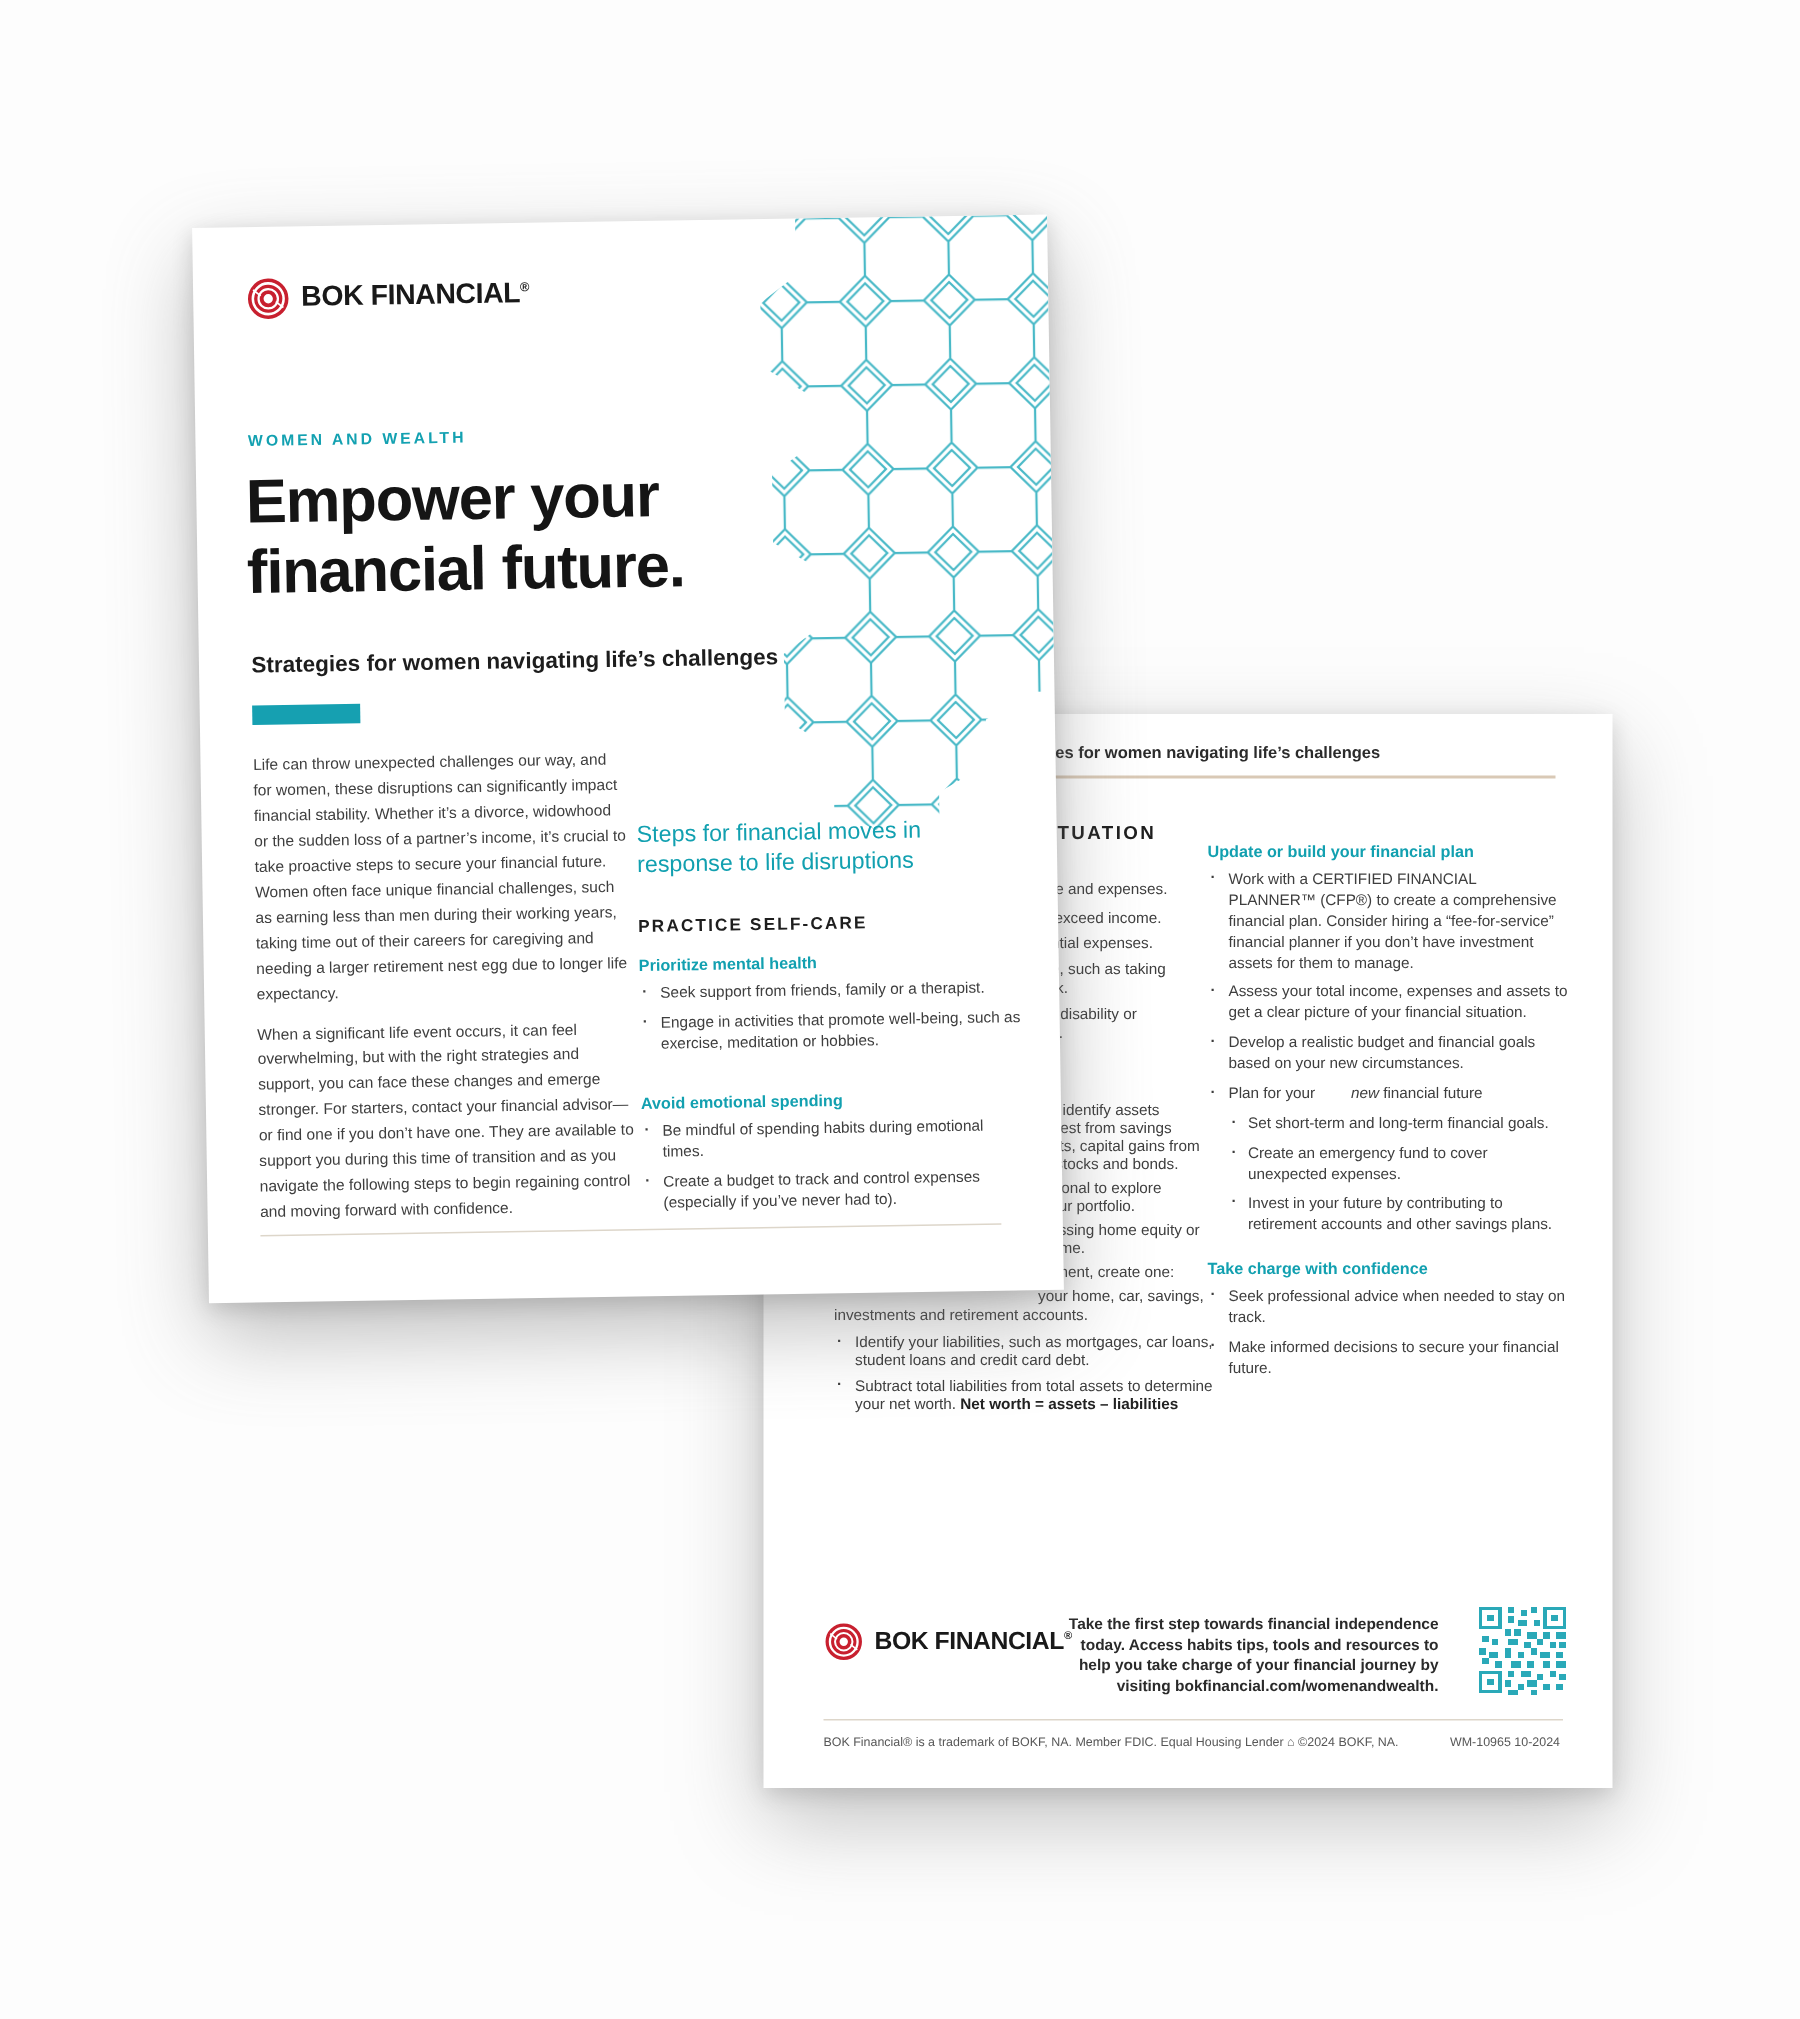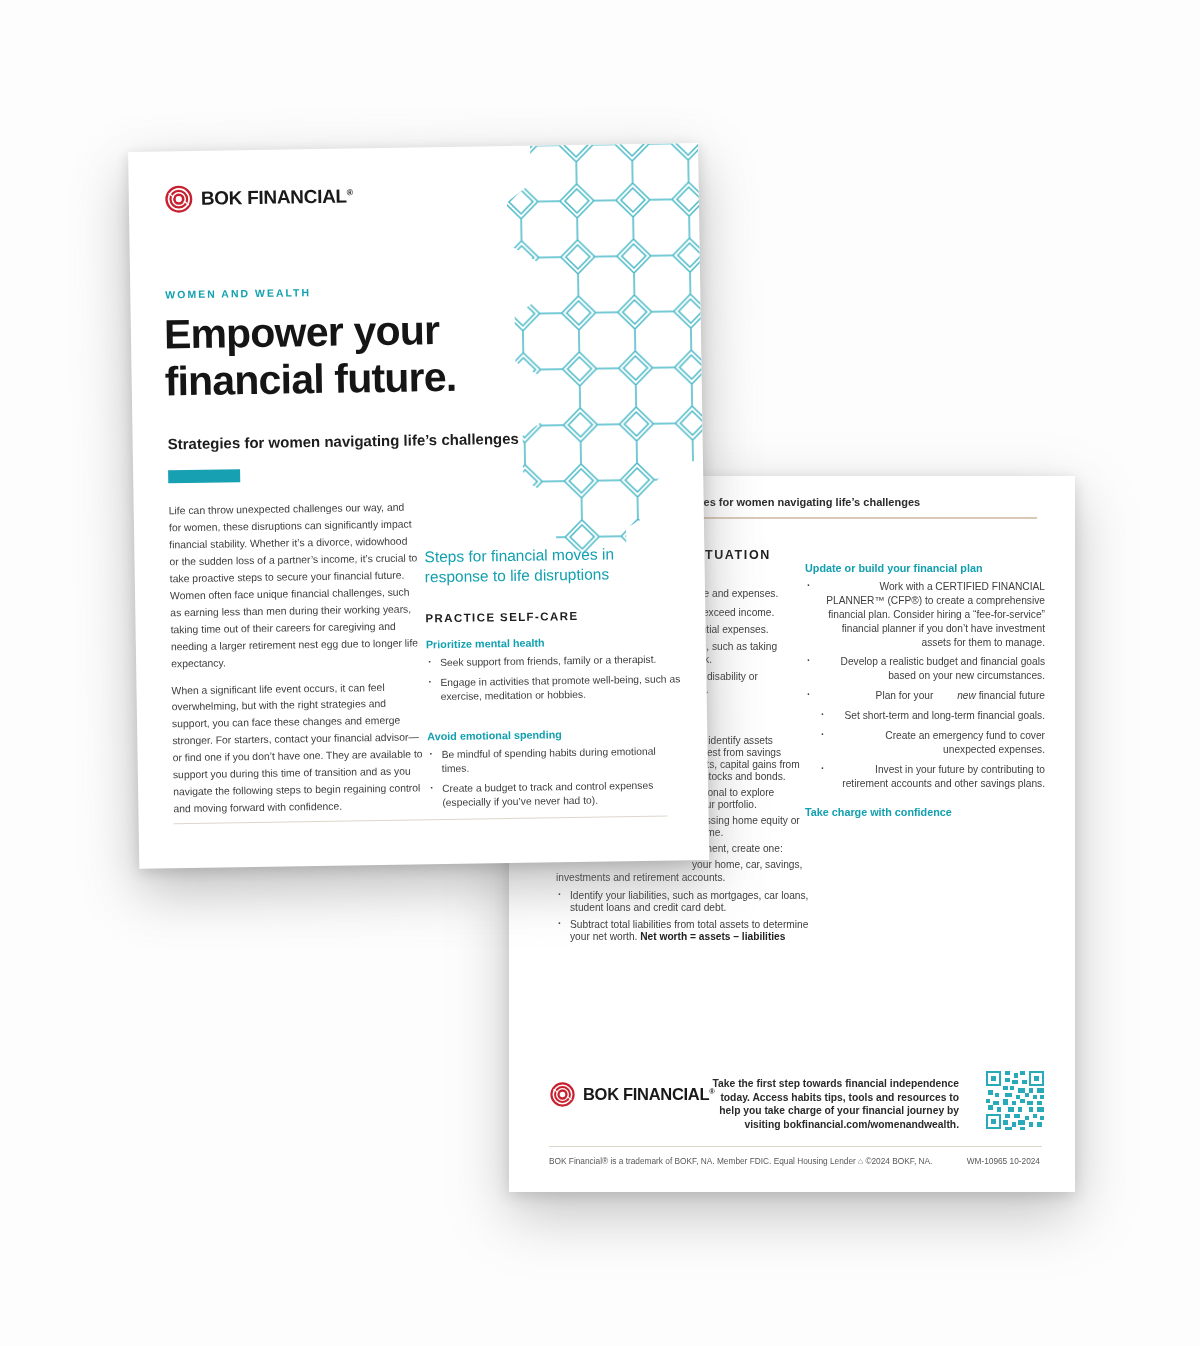--- a/index.html
+++ b/index.html
@@ -54,21 +54,21 @@
   
   .p2-header{font-size:11px;font-weight:bold;color:#2b2b2b;white-space:nowrap;}
   .p2-rule{position:absolute;height:2px;background:#d9c9b6;}
   .p2-kicker{font-size:12.5px;font-weight:bold;letter-spacing:1.6px;color:#1e1e1e;white-space:nowrap;}
   .frag{position:absolute;font-size:10.2px;line-height:12px;color:#3e3e3e;white-space:nowrap;}
   .frag.teal{color:#12a0b0;font-weight:bold;font-size:10.8px;}
   .frag.bulleted::before{content:"·";position:absolute;left:-12px;top:-1px;font-weight:bold;}
   .frag b{color:#222;}
   .rcol{width:240px;font-size:10.2px;color:#3e3e3e;}
   .rcol .tealsub{margin-top:0;}
-  .rcol ul.blist{font-size:10.2px;text-align:right;}
+  .rcol ul.blist{font-size:10.2px;}
   ul.blist ul{list-style:none;margin:6px 0 0 0;padding:0;}
   ul.blist ul li{padding-left:13px;}
   em.soft{font-style:italic;margin-left:21px;}
 
   
   .tagline{position:absolute;text-align:right;font-size:10.3px;line-height:1.33;font-weight:bold;color:#2a2a2a;}
   .legal{font-size:8.3px;color:#575757;white-space:nowrap;}
   .doccode{font-size:8.3px;color:#575757;white-space:nowrap;text-align:right;}
 
   svg{display:block;}
@@ -106,32 +106,35 @@
     <div class="frag" style="left:47px;top:396px;">investments and retirement accounts.</div>
     <div class="frag bulleted" style="left:61px;top:414px;">Identify your liabilities, such as mortgages, car loans,</div>
     <div class="frag" style="left:61px;top:426px;">student loans and credit card debt.</div>
     <div class="frag bulleted" style="left:61px;top:443px;">Subtract total liabilities from total assets to determine</div>
     <div class="frag" style="left:61px;top:455px;"><span>your net worth. </span><b>Net worth = assets – liabilities</b></div>
 
     <div class="abs rcol" style="left:296px;top:86px;">
       <div class="tealsub">Update or build your financial plan</div>
       <ul class="blist">
         <li>Work with a CERTIFIED FINANCIAL PLANNER™ (CFP®) to create a comprehensive financial plan. Consider hiring a “fee-for-service” financial planner if you don’t have investment assets for them to manage.</li>
+        <li>Assess your total income, expenses and assets to get a clear picture of your financial situation.</li>
         <li>Develop a realistic budget and financial goals based on your new circumstances.</li>
         <li>
           <span>Plan for your </span><em class="soft">new</em><span> financial future</span>
           <ul>
             <li class="subli">Set short-term and long-term financial goals.</li>
             <li class="subli">Create an emergency fund to cover unexpected expenses.</li>
             <li class="subli">Invest in your future by contributing to retirement accounts and other savings plans.</li>
           </ul>
         </li>
       </ul>
       <div class="tealsub" style="margin-top:16px;">Take charge with confidence</div>
       <ul class="blist">
+        <li>Seek professional advice when needed to stay on track.</li>
+        <li>Make informed decisions to secure your financial future.</li>
       </ul>
     </div>
 
     <div class="abs brand" style="left:40px;top:605px;">
       <svg class="mark" width="27" height="27" viewBox="0 0 30 30">
         <circle cx="15" cy="15" r="12.3" fill="none" stroke="#c8202f" stroke-width="2.4"></circle>
         <circle cx="15" cy="15" r="8.3" fill="none" stroke="#c8202f" stroke-width="2.2"></circle>
         <circle cx="15" cy="15" r="4.4" fill="none" stroke="#c8202f" stroke-width="2.6"></circle>
         <line x1="5" y1="9" x2="10" y2="13" stroke="#ffffff" stroke-width="1.2"></line>
         <line x1="20" y1="17" x2="25" y2="21" stroke="#ffffff" stroke-width="1.2"></line>

